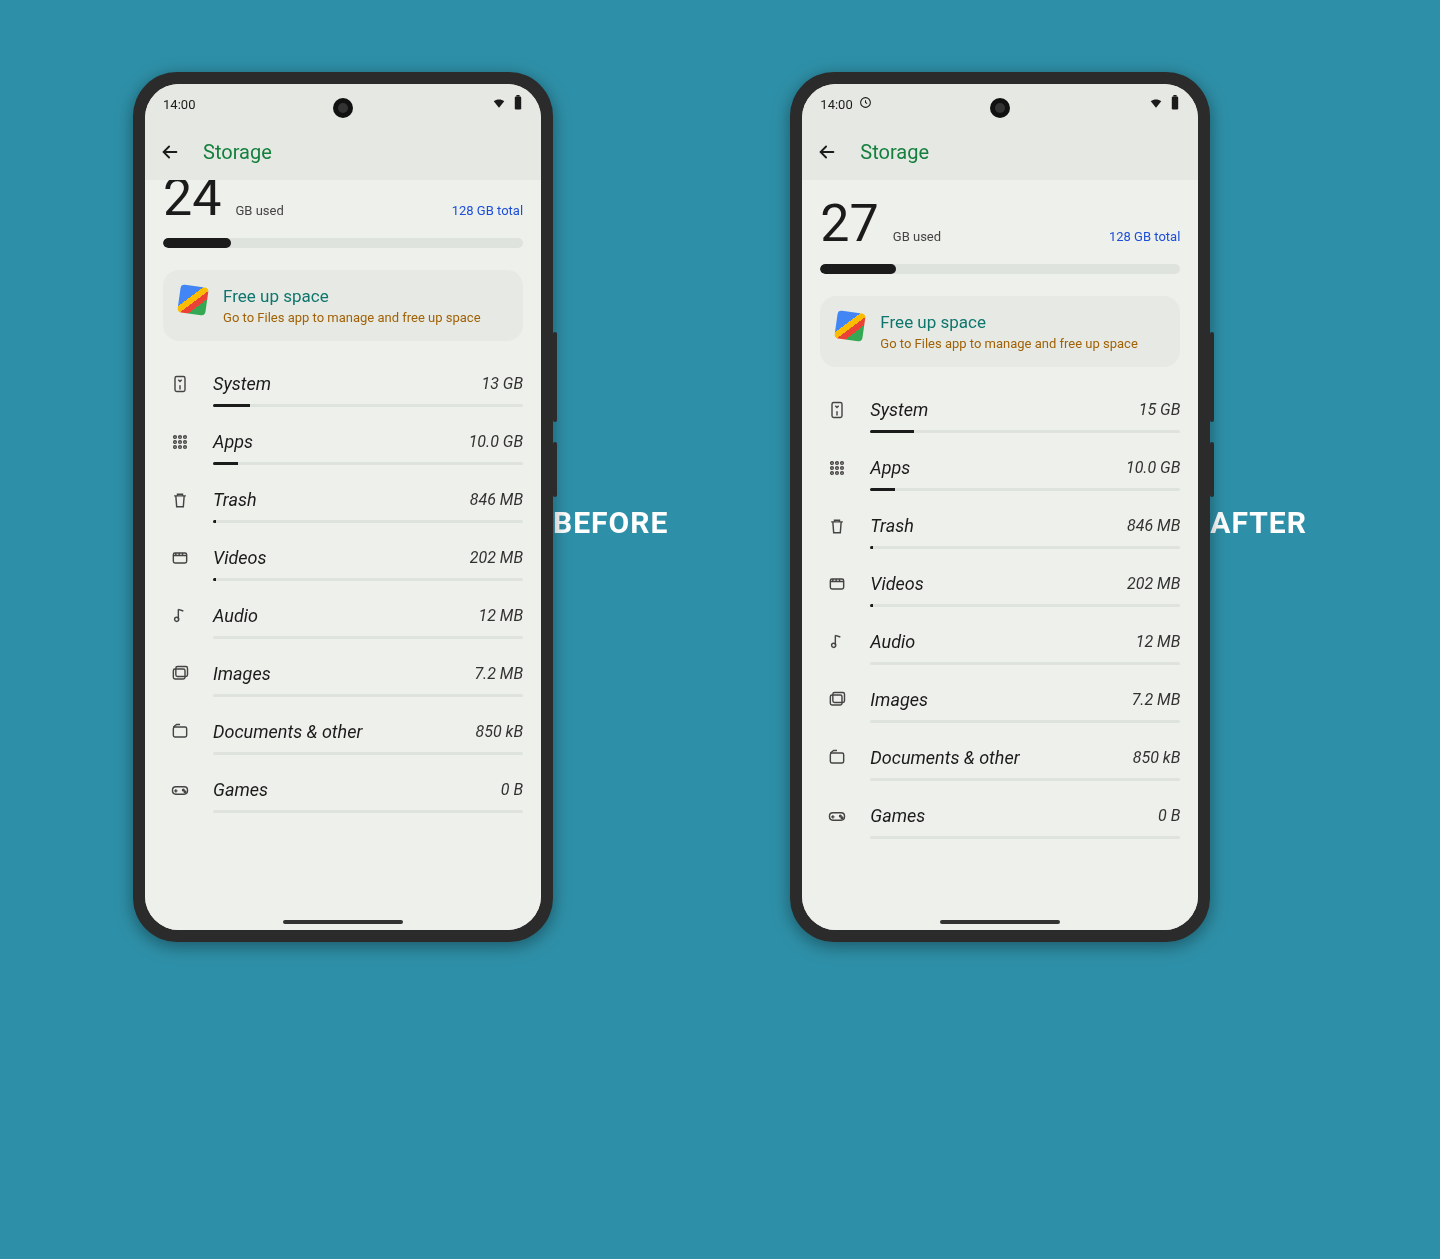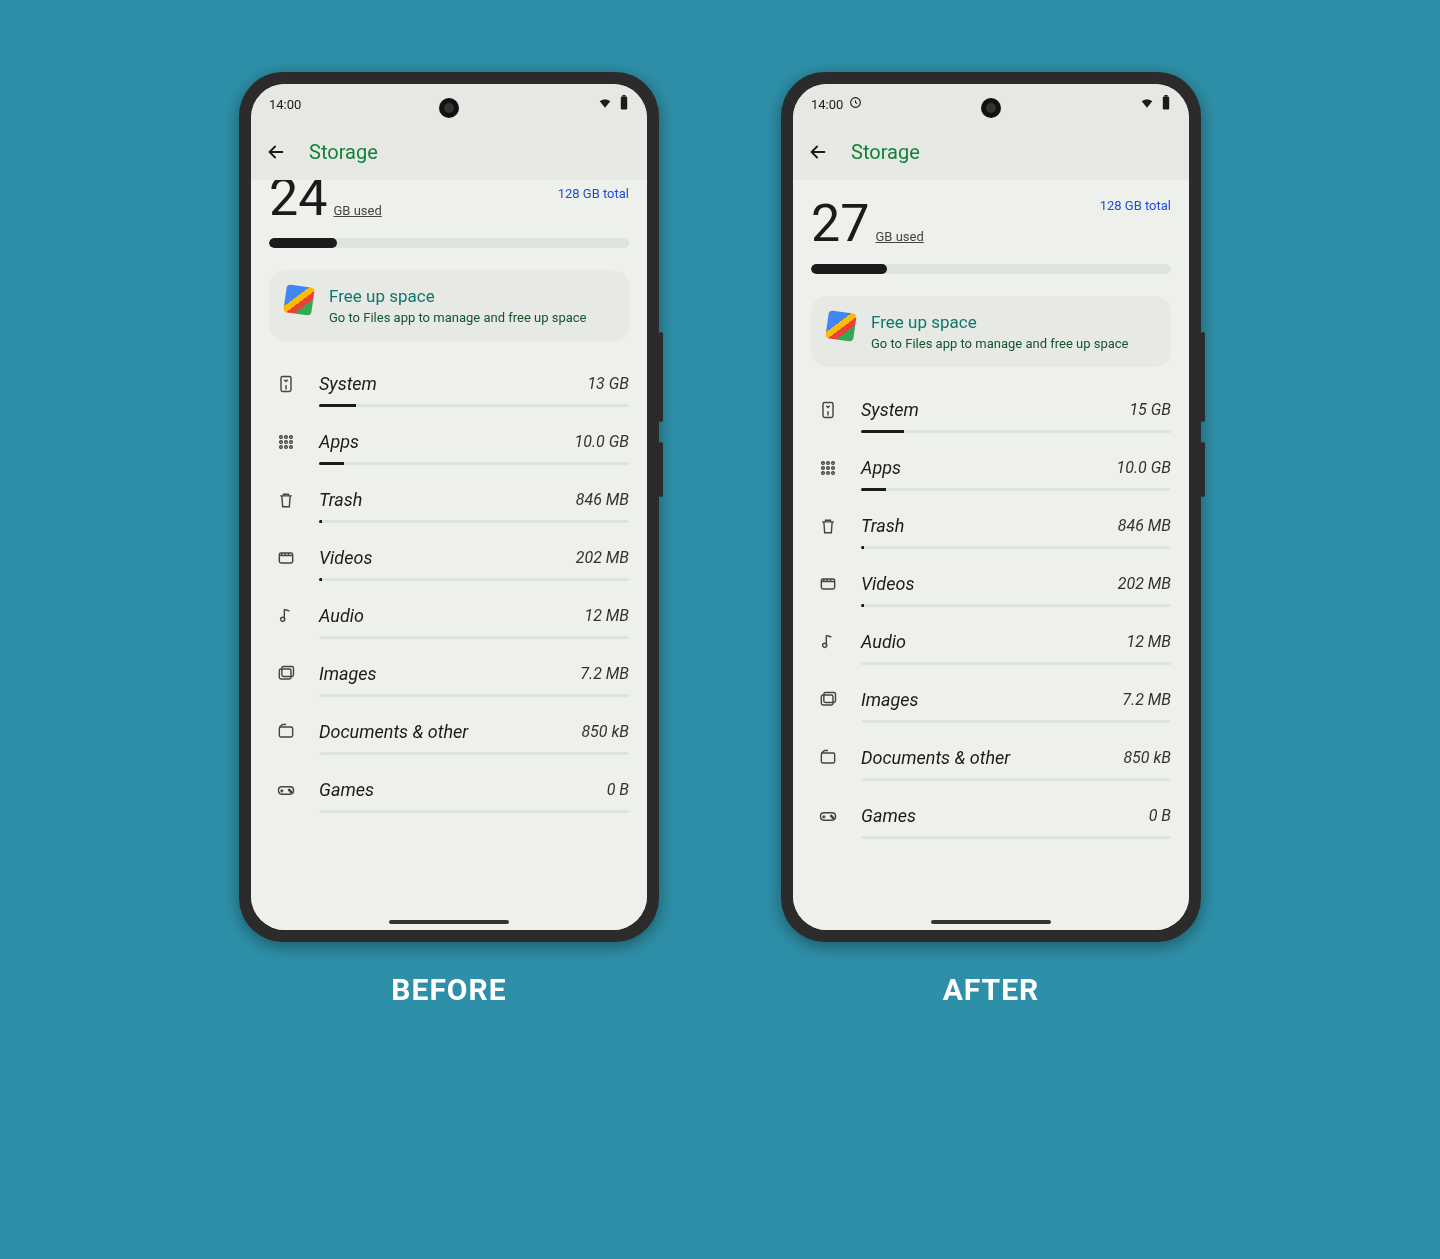--- a/index.html
+++ b/index.html
@@ -11,21 +11,20 @@
     height: 1259px;
     display: flex;
     justify-content: center;
     align-items: flex-start;
     gap: 122px;
     padding-top: 72px;
   }
 
   .phone-col {
     display: flex;
-    flex-direction: column;
     align-items: center;
   }
 
   .phone-frame {
     width: 420px;
     height: 870px;
     background: #2b2b2b;
     border-radius: 44px;
     padding: 12px;
     position: relative;
@@ -90,27 +89,27 @@
     flex:1;
     background:#eef0eb;
     overflow:hidden;
     padding:0 18px 0 18px;
   }
 
   .summary {
     padding-top:6px;
   }
   .used-row {
-    display:flex; justify-content:space-between;
+    display:flex; align-items:flex-end; justify-content:space-between;
   }
   .used-amount {
     font-size:52px; font-weight:400; color:#1b1b1b; line-height:1;
   }
   .clip-top { margin-top:-14px; } 
-  .used-unit { font-size:13px; color:#444; margin-left:6px; margin-bottom:6px;text-decoration:underline;}
+  .used-unit { font-size:13px; color:#444; margin-left:14px; margin-bottom:6px;}
   .total { font-size:13px; color:#1d4ed8; margin-bottom:6px;}
 
   .bar-track {
     margin-top:14px;
     height:10px; border-radius:6px;
     background:#dfe3dd;
     overflow:hidden;
   }
   .bar-fill {
     height:100%; background:#1b1b1b; border-radius:6px;
@@ -123,21 +122,21 @@
     padding:16px 16px;
     display:flex; gap:16px; align-items:flex-start;
   }
   .card-icon {
     width:28px; height:28px; flex-shrink:0;
     border-radius:4px;
     background:linear-gradient(135deg,#4285f4 0 40%,#fbbc04 40% 55%,#ea4335 55% 70%,#34a853 70% 100%);
     transform:rotate(8deg);
   }
   .card-title { font-size:17px; color:#0f766e; margin-bottom:4px;}
-  .card-sub   { font-size:13px; color:#14532d;}
+  .card-sub   { font-size:13px; color:#a16207;}
 
   .cat-list { margin-top:18px;font-style:italic; }
   .cat {
     display:grid;
     grid-template-columns:34px 1fr auto;
     column-gap:16px;
     align-items:center;
     padding:14px 0 10px 0;
   }
   .cat-icon { color:#444; display:flex; justify-content:center;}

